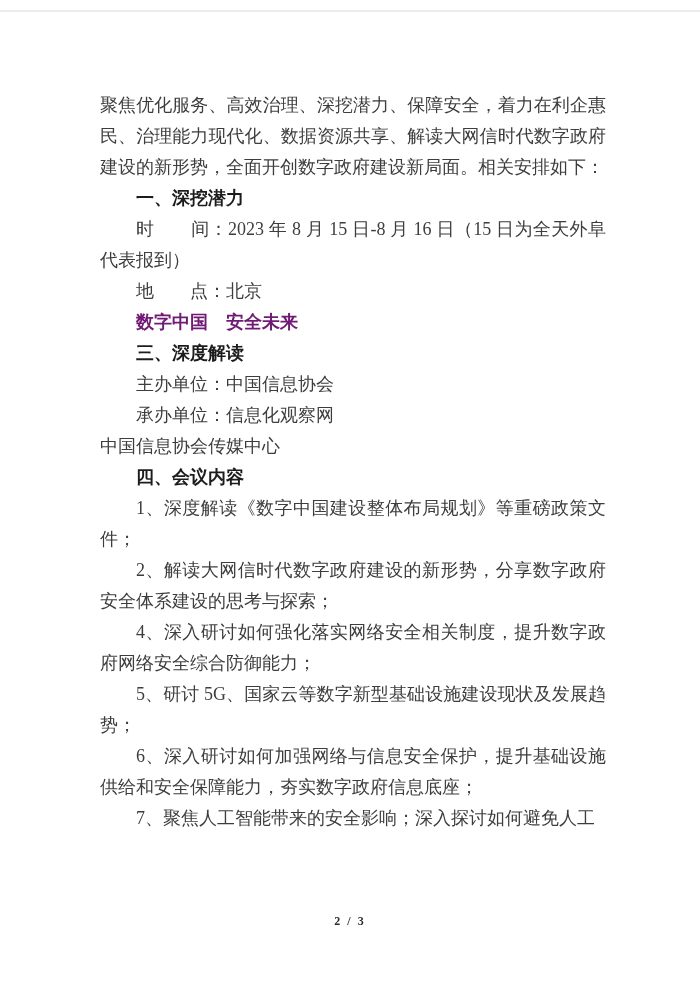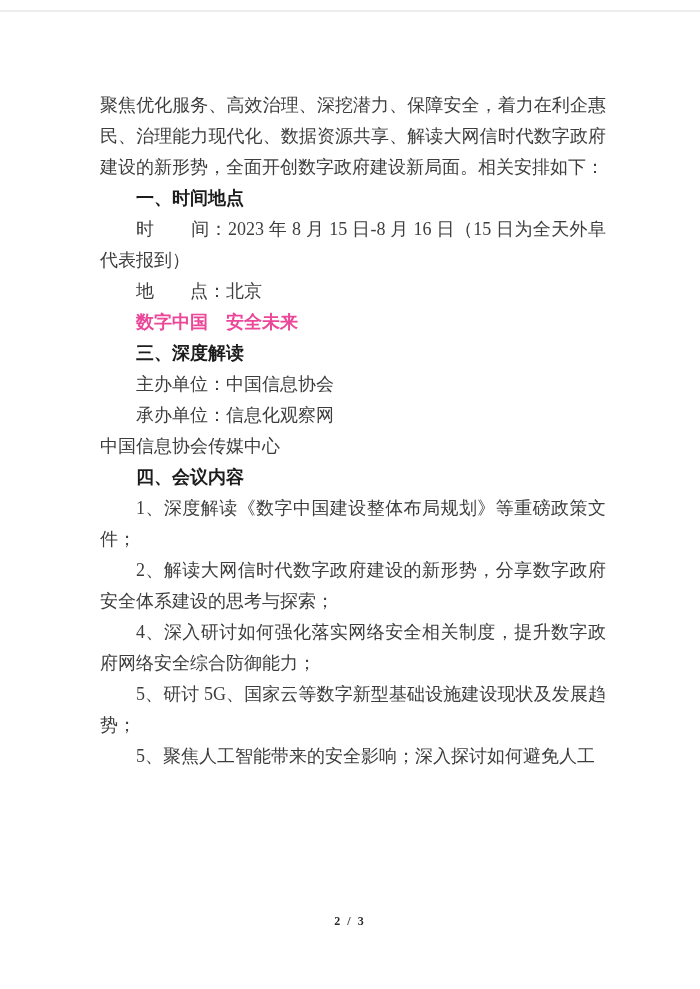--- a/index.html
+++ b/index.html
@@ -45,21 +45,21 @@
   }
   .heading {
     font-family: "Liberation Sans", "DejaVu Sans", sans-serif;
     font-weight: 700;
     color: #1c1c1c;
     text-indent: 2em;
   }
   .bold-line {
     font-family: "Liberation Sans", "DejaVu Sans", sans-serif;
     font-weight: 700;
-    color: #ec4899;
+    color: #701a75;
     text-indent: 2em;
   }
   .org-continuation {
     padding-left: 6.5em;
     text-indent: 0;
   }
   .footer-page-number {
     position: absolute;
     top: 914px;
     left: 0;
@@ -76,21 +76,21 @@
 <body>
 
 <div class="page">
 
   <div class="scan-line-top"></div>
 
   <div class="doc">
 
     <p>聚焦优化服务、高效治理、深挖潜力、保障安全，着力在利企惠民、治理能力现代化、数据资源共享、解读大网信时代数字政府建设的新形势，全面开创数字政府建设新局面。相关安排如下：</p>
 
-    <p class="heading">一、时间地点</p>
+    <p class="heading">一、深挖潜力</p>
 
     <p class="indent">时　　间：2023 年 8 月 15 日-8 月 16 日（15 日为全天外阜代表报到）</p>
 
     <p class="indent">地　　点：北京</p>
 
 
     <p class="bold-line">数字中国　安全未来</p>
 
     <p class="heading">三、深度解读</p>
 
@@ -104,20 +104,21 @@
 
     <p class="indent">1、深度解读《数字中国建设整体布局规划》等重磅政策文件；</p>
 
     <p class="indent">2、解读大网信时代数字政府建设的新形势，分享数字政府安全体系建设的思考与探索；</p>
 
 
     <p class="indent">4、深入研讨如何强化落实网络安全相关制度，提升数字政府网络安全综合防御能力；</p>
 
     <p class="indent">5、研讨 5G、国家云等数字新型基础设施建设现状及发展趋势；</p>
 
+    <p class="indent">6、深入研讨如何加强网络与信息安全保护，提升基础设施供给和安全保障能力，夯实数字政府信息底座；</p>
 
-    <p class="indent">5、聚焦人工智能带来的安全影响；深入探讨如何避免人工</p>
+    <p class="indent">7、聚焦人工智能带来的安全影响；深入探讨如何避免人工</p>
 
   </div>
 
   <div class="footer-page-number">2 / 3</div>
 
 </div>
 
 </body></html>

